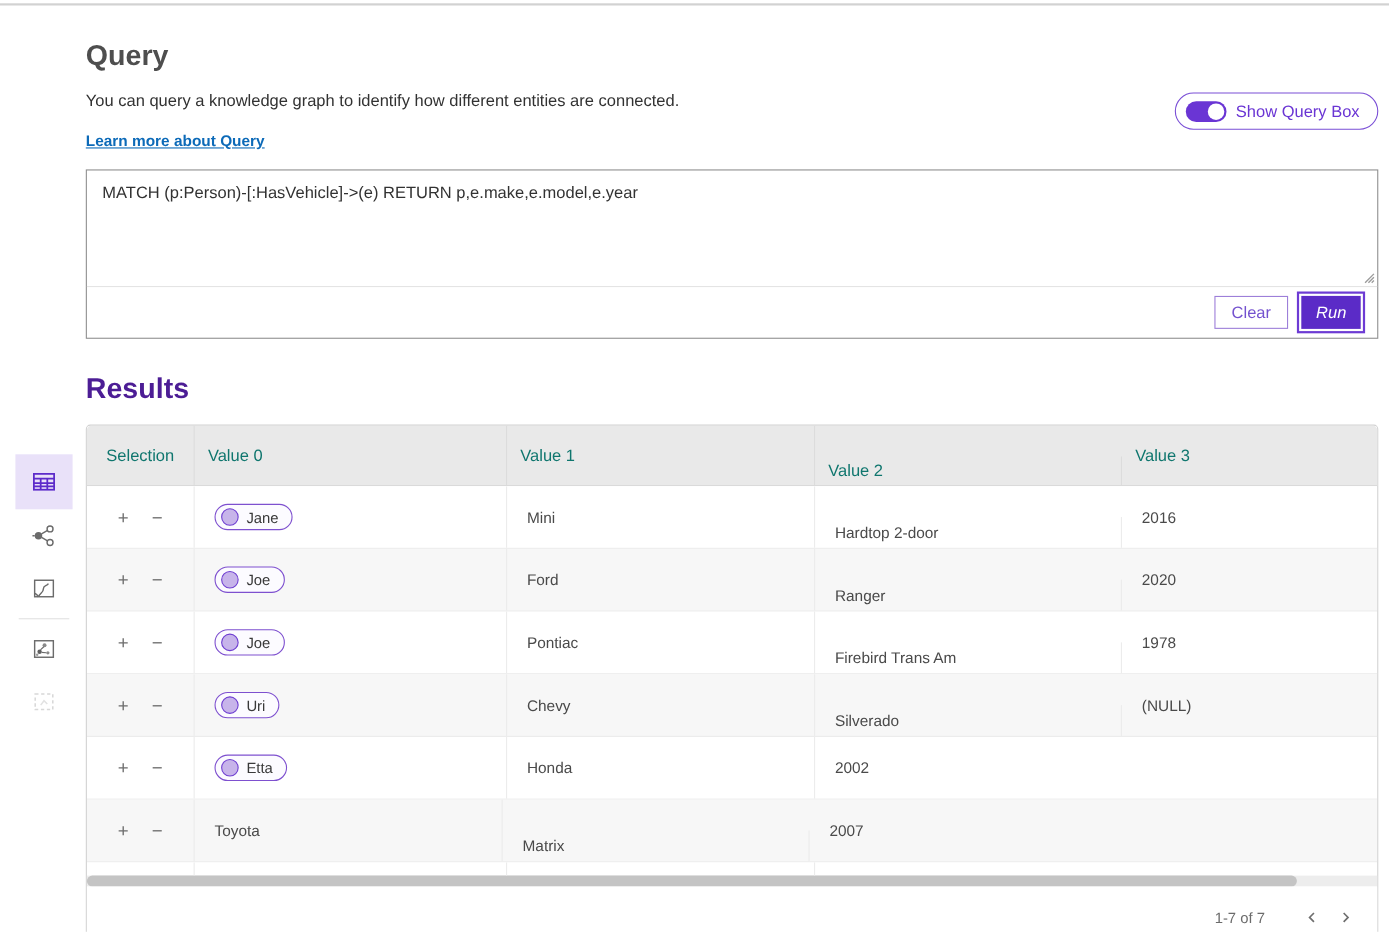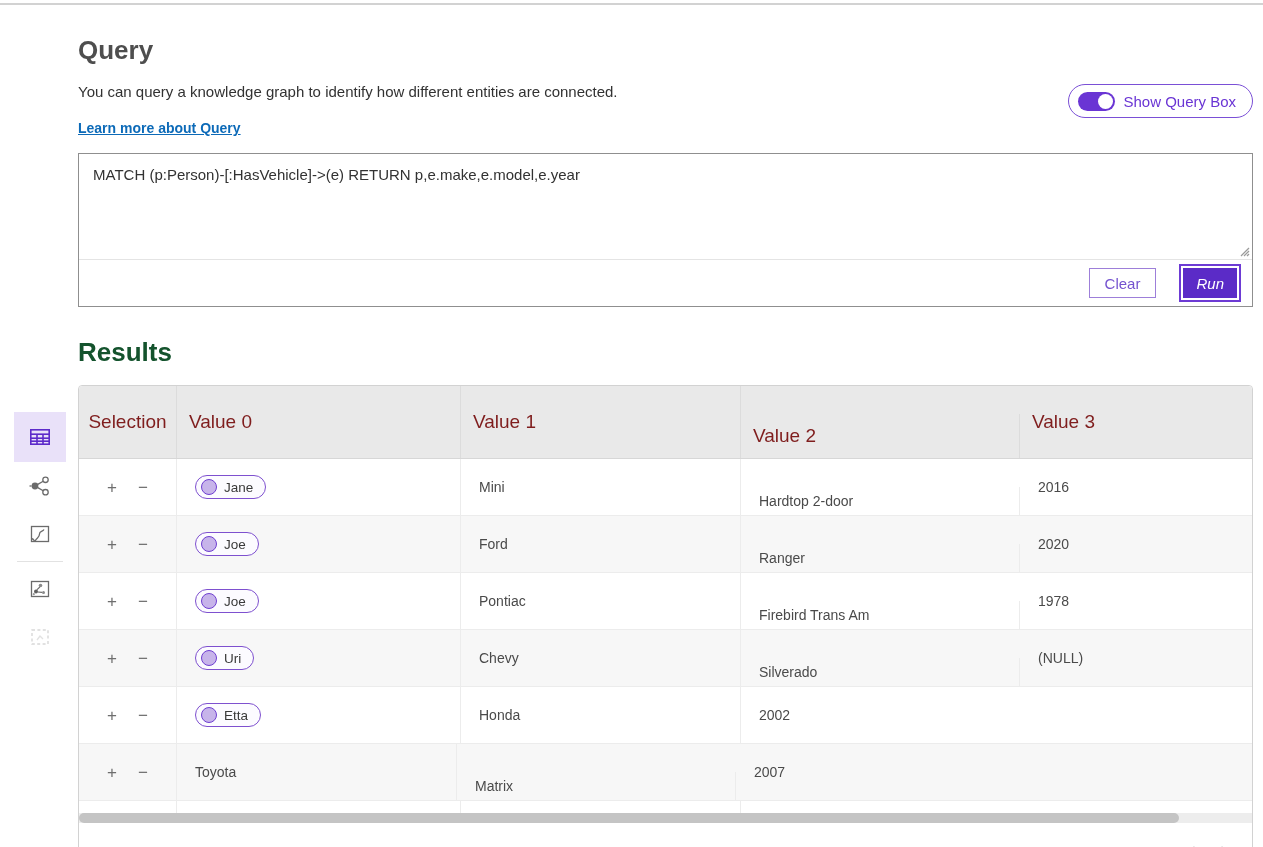--- a/index.html
+++ b/index.html
@@ -24,36 +24,36 @@
   .switch .knob { position:absolute; top:2px; right:2px; width:15px; height:15px; background:#fff; border-radius:50%; }
 
   
   .query-box { margin:16px 10px 0 78px; border:1px solid #8f8f8f; background:#fff; }
   .textarea-wrap { position:relative; border-bottom:1px solid #e4e4e4; }
   .query-input {
     display:block; width:100%; height:105px; border:none; outline:none; resize:none;
     padding:12px 14px; font-family:"Liberation Sans", sans-serif; font-size:15px; color:#323232; background:transparent;
   }
   .resize-grip { position:absolute; right:2px; bottom:2px; cursor:nwse-resize; }
-  .query-actions { height:46px; display:flex; align-items:center; justify-content:flex-end; gap:25px; padding-right:10px; }
+  .query-actions { height:46px; display:flex; align-items:center; justify-content:flex-end; gap:10px; padding-right:10px; }
   .btn-clear {
     height:30px; padding:0 15px; background:#fff; border:1px solid #9d7fd9; color:#7452cf;
     font-family:inherit; font-size:15px; cursor:pointer;
   }
   .btn-run {
     height:34px; padding:0 13px; background:#5b2bc7; border:2px solid #fff; box-shadow:0 0 0 2px #6d3bd4;
     color:#fff; font-family:inherit; font-size:15px; cursor:pointer; margin-right:3px;font-style:italic;
   }
 
   
-  .results-title { font-size:26px; font-weight:600; color:#14532d; margin:30px 0 0 78px; }
+  .results-title { font-size:26px; font-weight:600; color:#4c1d95; margin:30px 0 0 78px; }
   .results-wrap { position:relative; margin:17px 10px 0 78px; }
   .results-panel { border:1px solid #d2d2d2; border-radius:4px; background:#fff; }
 
-  .thead { display:flex; height:73px; background:#e9e9e9; border-bottom:1px solid #d7d7d7; border-radius:4px 4px 0 0; font-size:19px; color:#7f1d1d; }
+  .thead { display:flex; height:55px; background:#e9e9e9; border-bottom:1px solid #d7d7d7; border-radius:4px 4px 0 0; font-size:15px; color:#0f766e; }
   .th { display:flex; align-items:center; padding-left:12px; border-right:1px solid #dcdcdc; }
   .th:last-child { border-right:none; }
   .th.sel { justify-content:center; padding-left:0; }
   .col-sel { flex:0 0 98px; } .col-v0 { flex:0 0 284px; } .col-v1 { flex:0 0 280px; } .col-v2 { flex:0 0 279px;margin-top:28px; } .col-v3 { flex:1 1 auto; }
 
   .tbody { height:354px; overflow:hidden; }
   .trow { display:flex; height:57px; border-bottom:1px solid #ececec; background:#fff; font-size:14px; color:#4a4a4a; }
   .trow:nth-child(even) { background:#f7f7f7; }
   .td { display:flex; align-items:center; padding-left:18px; border-right:1px solid #ececec; overflow:hidden; }
   .td:last-child { border-right:none; }

